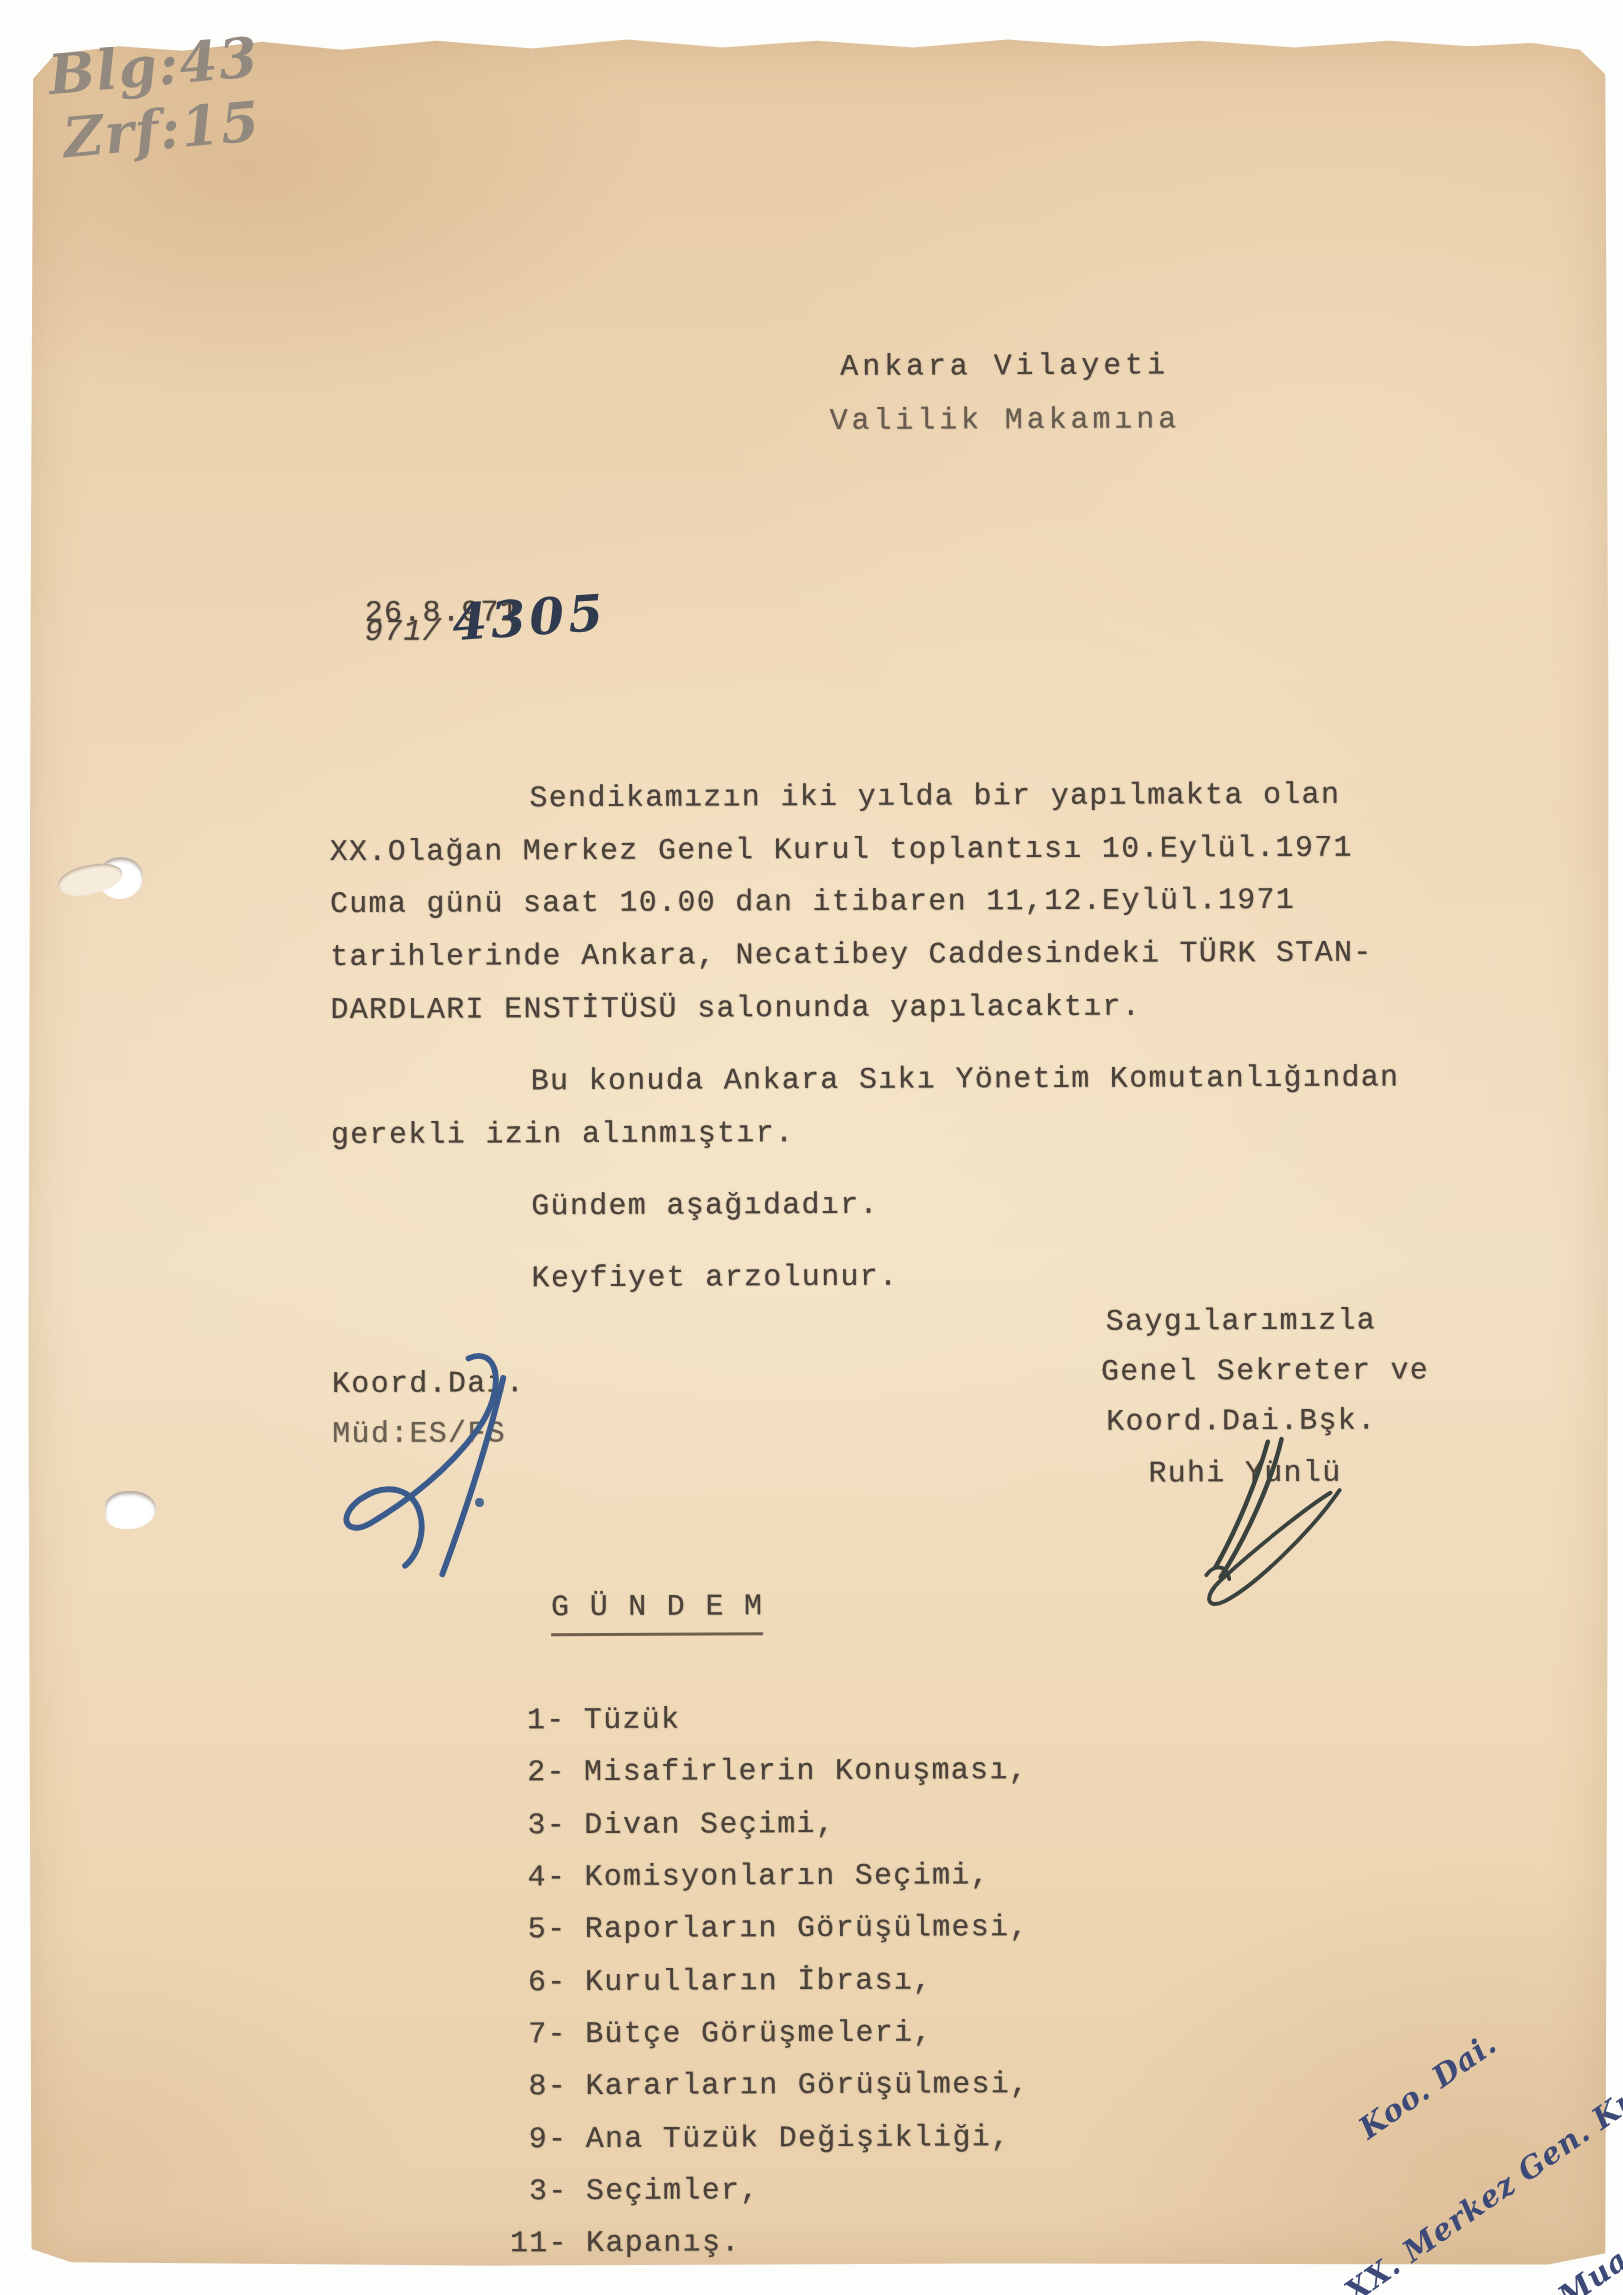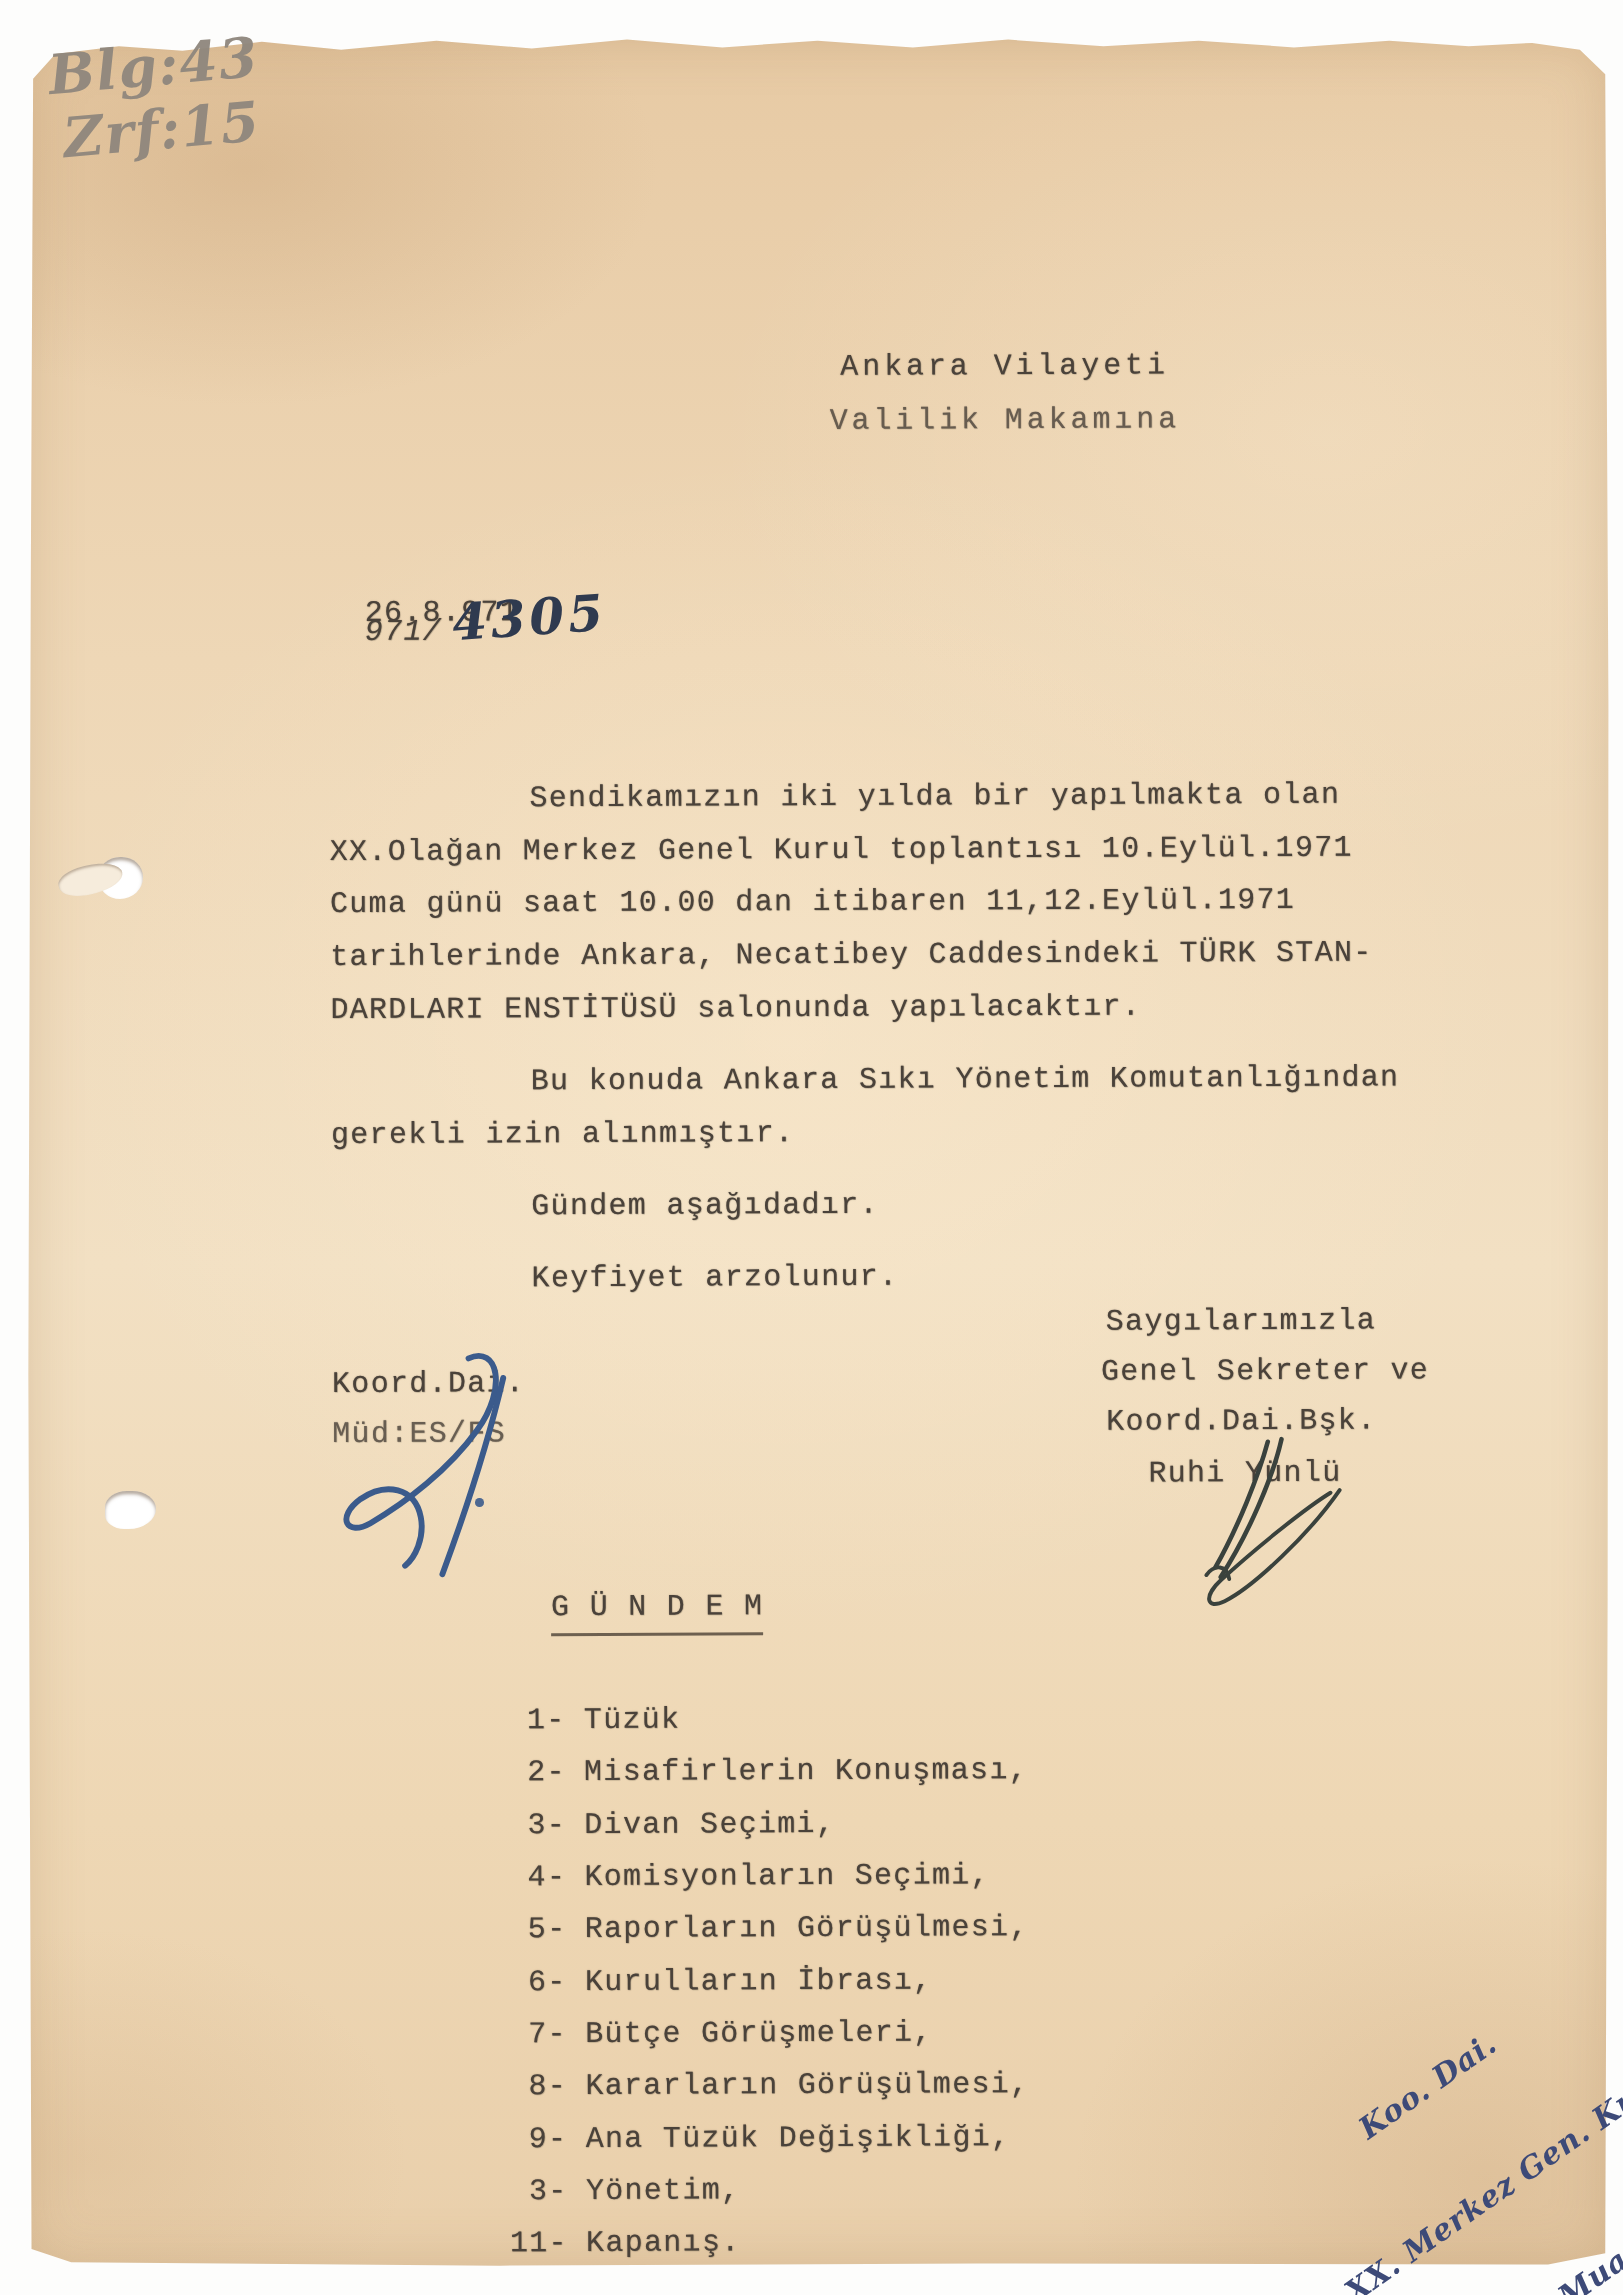--- a/index.html
+++ b/index.html
@@ -133,21 +133,21 @@
 
     <div class="t agenda-row" style="top:1702px;"><span class="num">1-</span><span class="itx">Tüzük</span></div>
     <div class="t agenda-row" style="top:1754px;"><span class="num">2-</span><span class="itx">Misafirlerin Konuşması,</span></div>
     <div class="t agenda-row" style="top:1807px;"><span class="num">3-</span><span class="itx">Divan Seçimi,</span></div>
     <div class="t agenda-row" style="top:1859px;"><span class="num">4-</span><span class="itx">Komisyonların Seçimi,</span></div>
     <div class="t agenda-row" style="top:1911px;"><span class="num">5-</span><span class="itx">Raporların Görüşülmesi,</span></div>
     <div class="t agenda-row" style="top:1964px;"><span class="num">6-</span><span class="itx">Kurulların İbrası,</span></div>
     <div class="t agenda-row" style="top:2016px;"><span class="num">7-</span><span class="itx">Bütçe Görüşmeleri,</span></div>
     <div class="t agenda-row" style="top:2068px;"><span class="num">8-</span><span class="itx">Kararların Görüşülmesi,</span></div>
     <div class="t agenda-row" style="top:2121px;"><span class="num">9-</span><span class="itx">Ana Tüzük Değişikliği,</span></div>
-    <div class="t agenda-row" style="top:2173px;"><span class="num">3-</span><span class="itx">Yönetim,</span></div>
+    <div class="t agenda-row" style="top:2173px;"><span class="num">3-</span><span class="itx">Seçimler,</span></div>
     <div class="t agenda-row" style="top:2225px;"><span class="num">11-</span><span class="itx">Kapanış.</span></div>
   </div>
 
   <div class="hw-number">4305</div>
 
   <div class="sig" style="left:308px; top:1342px;">
     <svg width="223" height="242" viewBox="0 0 340 370" fill="none">
       <path d="M 245 25 C 290 5 305 70 258 135 C 215 195 150 245 95 277 C 58 298 42 268 80 240 C 118 214 163 222 172 268 C 178 300 163 330 148 342" stroke="#3b5b8c" stroke-width="9" stroke-linecap="round"></path>
       <path d="M 298 55 C 278 140 242 255 205 355" stroke="#3b5b8c" stroke-width="9" stroke-linecap="round"></path>
     </svg>

